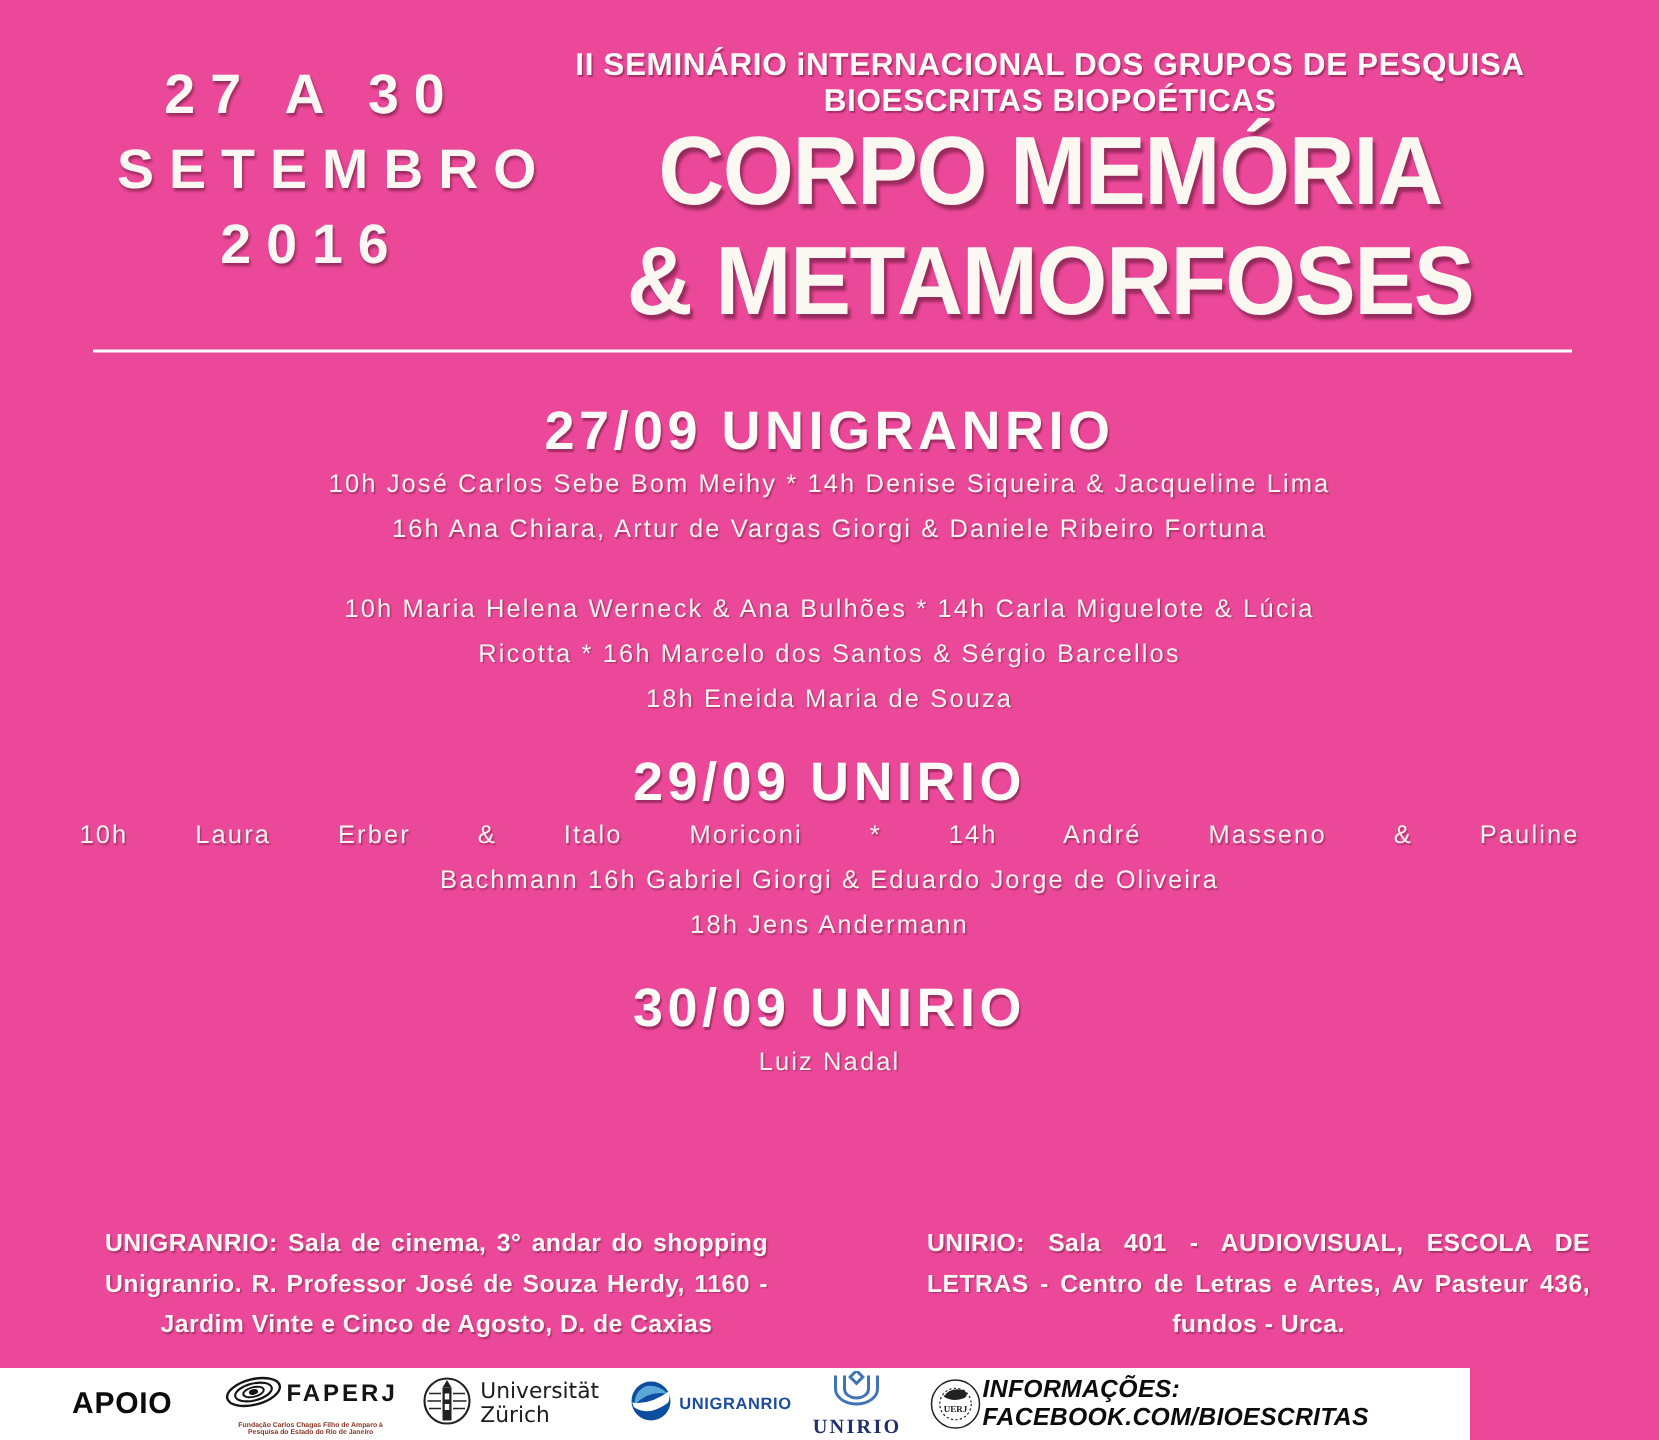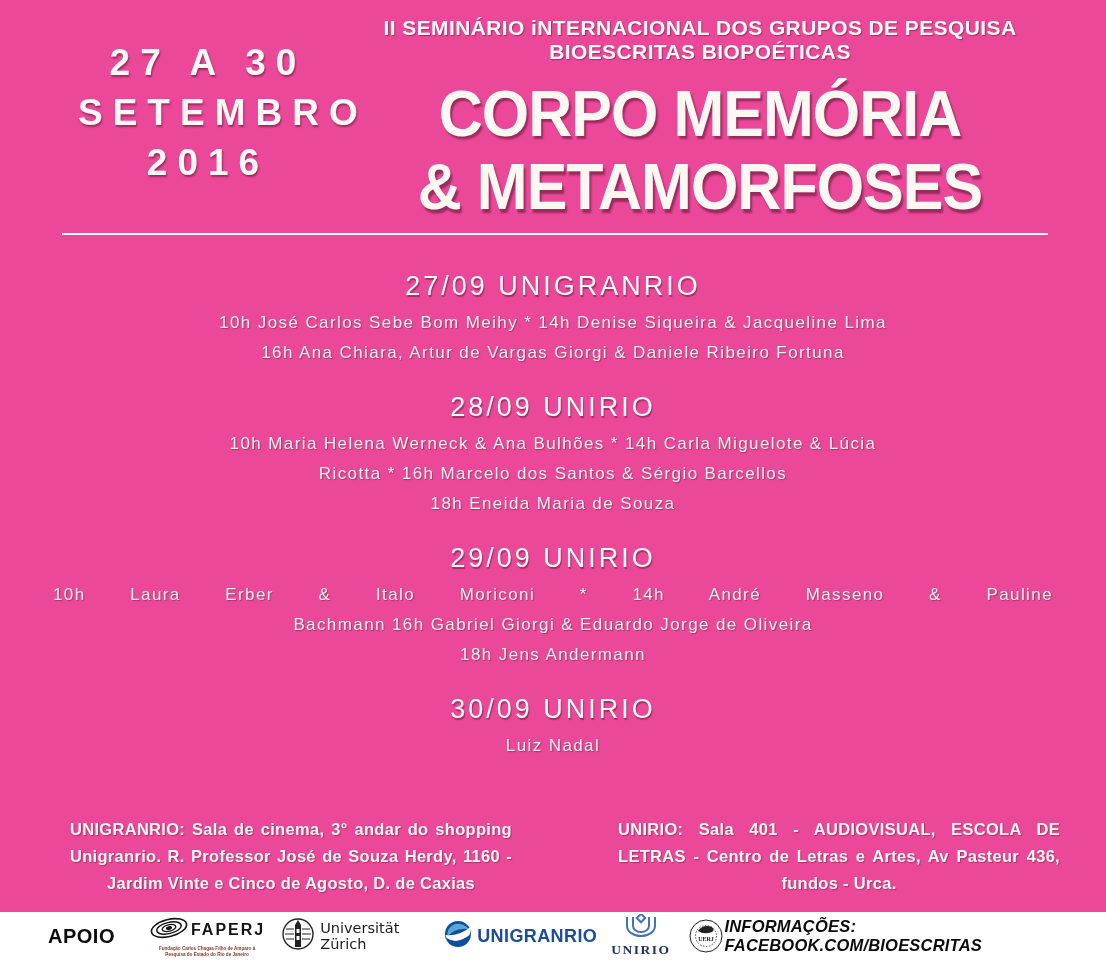--- a/index.html
+++ b/index.html
@@ -13,21 +13,21 @@
     margin:0 auto;
   }
   
   .date-block{
     position:absolute;left:78px;top:38px;width:260px;
     text-align:center;font-weight:bold;
     font-size:37px;line-height:50px;letter-spacing:10px;
     color:#fbf8f3;text-shadow:1px 2px 2px rgba(50,8,22,.45);
   }
   .seminar-block{
-    position:absolute;left:350px;top:16px;width:700px;
+    position:absolute;left:350px;top:32px;width:700px;
     text-align:center;font-weight:bold;
     font-size:21px;line-height:24px;letter-spacing:.4px;
     color:#fdfbf8;text-shadow:1px 1px 1px rgba(50,8,22,.4);
   }
   .main-title{
     position:absolute;left:340px;top:78px;width:720px;
     text-align:center;font-weight:bold;
     font-size:61px;line-height:69px;letter-spacing:-1px;
     color:#fbf7f1;text-shadow:2px 3px 2px rgba(50,8,22,.45);
     transform:scaleY(1.06);transform-origin:top center;
@@ -36,22 +36,22 @@
     position:absolute;left:62px;top:233px;width:986px;height:2px;
     background:#fdfcfa;
   }
   
   .schedule{
     position:absolute;left:53px;top:270px;width:1000px;
     text-align:center;
   }
   .day{margin-bottom:23px;}
   .day-heading{
-    margin:0 0 5px 0;font-size:27px;line-height:33px;
-    font-weight:normal;letter-spacing:3px;color:#fdfbf7;
+    margin:0 0 5px 0;font-size:36px;line-height:33px;
+    font-weight:bold;letter-spacing:3px;color:#fdfbf7;
     text-shadow:1px 2px 1px rgba(50,8,22,.4);
     text-align:center;
   }
   .sched-line{
     margin:0;font-size:17px;line-height:30px;
     font-weight:300;letter-spacing:1.4px;color:#f6f2ec;
     text-shadow:1px 1px 1px rgba(50,8,22,.35);
   }
   .sched-line.justify{text-align:justify;text-align-last:justify;}
   
@@ -59,36 +59,36 @@
     position:absolute;top:816px;width:442px;
     font-size:16.5px;line-height:27px;font-weight:bold;
     letter-spacing:.3px;color:#faf7f2;
     text-align:justify;text-align-last:center;
     text-shadow:1px 1px 1px rgba(50,8,22,.35);
   }
   .venue-left{left:70px;}
   .venue-right{left:618px;}
   
   .footer{
-    position:absolute;left:0;bottom:0;width:1106px;height:48px;
+    position:absolute;left:0;bottom:0;width:980px;height:48px;
     background:#ffffff;display:flex;align-items:center;
     box-sizing:border-box;padding:0 46px 0 48px;color:#111;
   }
   .apoio{font-size:20px;font-weight:bold;letter-spacing:.5px;margin-right:34px;color:#0c0c0c;}
   .logo{display:flex;align-items:center;}
   .logo + .logo{margin-left:14px;}
   .faperj-wrap{display:flex;flex-direction:column;align-items:center;justify-content:flex-end;}
   .faperj-top{display:flex;align-items:center;}
   .faperj-text{font-size:16px;font-weight:bold;letter-spacing:2px;color:#141414;margin-left:2px;}
   .faperj-caption{
     font-size:4.6px;line-height:5.2px;color:#8a3526;width:112px;
     text-align:center;margin-top:1px;font-weight:bold;
   }
   .uzh-text{font-size:14.5px;color:#1c1c1c;margin-left:5px;font-family:"DejaVu Sans",sans-serif;}
-  .unigranrio-text{font-size:18px;font-weight:bold;letter-spacing:.4px;color:#1b4c9e;margin-left:4px;}
+  .unigranrio-text{font-size:11px;font-weight:bold;letter-spacing:.4px;color:#1b4c9e;margin-left:4px;}
   .unirio-wrap{display:flex;flex-direction:column;align-items:center;margin-left:18px;}
   .unirio-text{
     font-family:"Liberation Serif",serif;font-size:13.5px;letter-spacing:1.5px;
     color:#20306b;margin-top:-2px;font-weight:bold;
   }
   .info-right{
     margin-left:auto;font-size:16.5px;font-weight:bold;letter-spacing:.2px;color:#0c0c0c;font-style:italic;
   }
 </style>
 </head>
@@ -116,21 +116,20 @@
 
   <main class="schedule">
 
     <section class="day">
       <h2 class="day-heading">27/09 UNIGRANRIO</h2>
       <p class="sched-line">10h José Carlos Sebe Bom Meihy * 14h Denise Siqueira &amp; Jacqueline Lima</p>
       <p class="sched-line">16h Ana Chiara, Artur de Vargas Giorgi &amp; Daniele Ribeiro Fortuna</p>
     </section>
 
     <section class="day">
-      <h2 class="day-heading">28/09 UNIRIO</h2>
       <p class="sched-line">10h Maria Helena Werneck &amp; Ana Bulhões * 14h Carla Miguelote &amp; Lúcia</p>
       <p class="sched-line">Ricotta * 16h Marcelo dos Santos &amp; Sérgio Barcellos</p>
       <p class="sched-line">18h Eneida Maria de Souza</p>
     </section>
 
     <section class="day">
       <h2 class="day-heading">29/09 UNIRIO</h2>
       <p class="sched-line justify">10h Laura Erber &amp; Italo Moriconi * 14h André Masseno &amp; Pauline</p>
       <p class="sched-line">Bachmann  16h Gabriel Giorgi &amp; Eduardo Jorge de Oliveira</p>
       <p class="sched-line">18h Jens Andermann</p>

